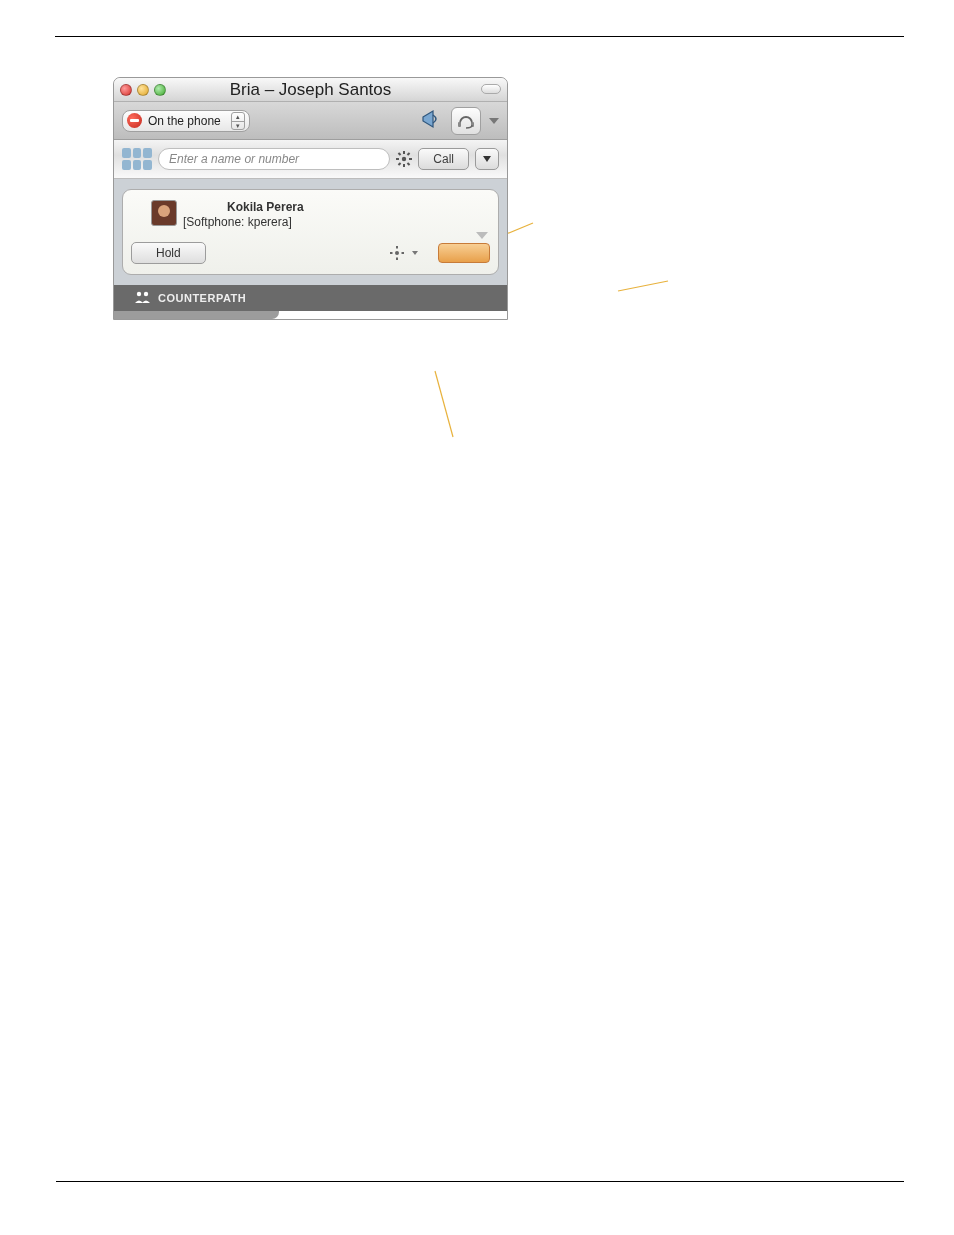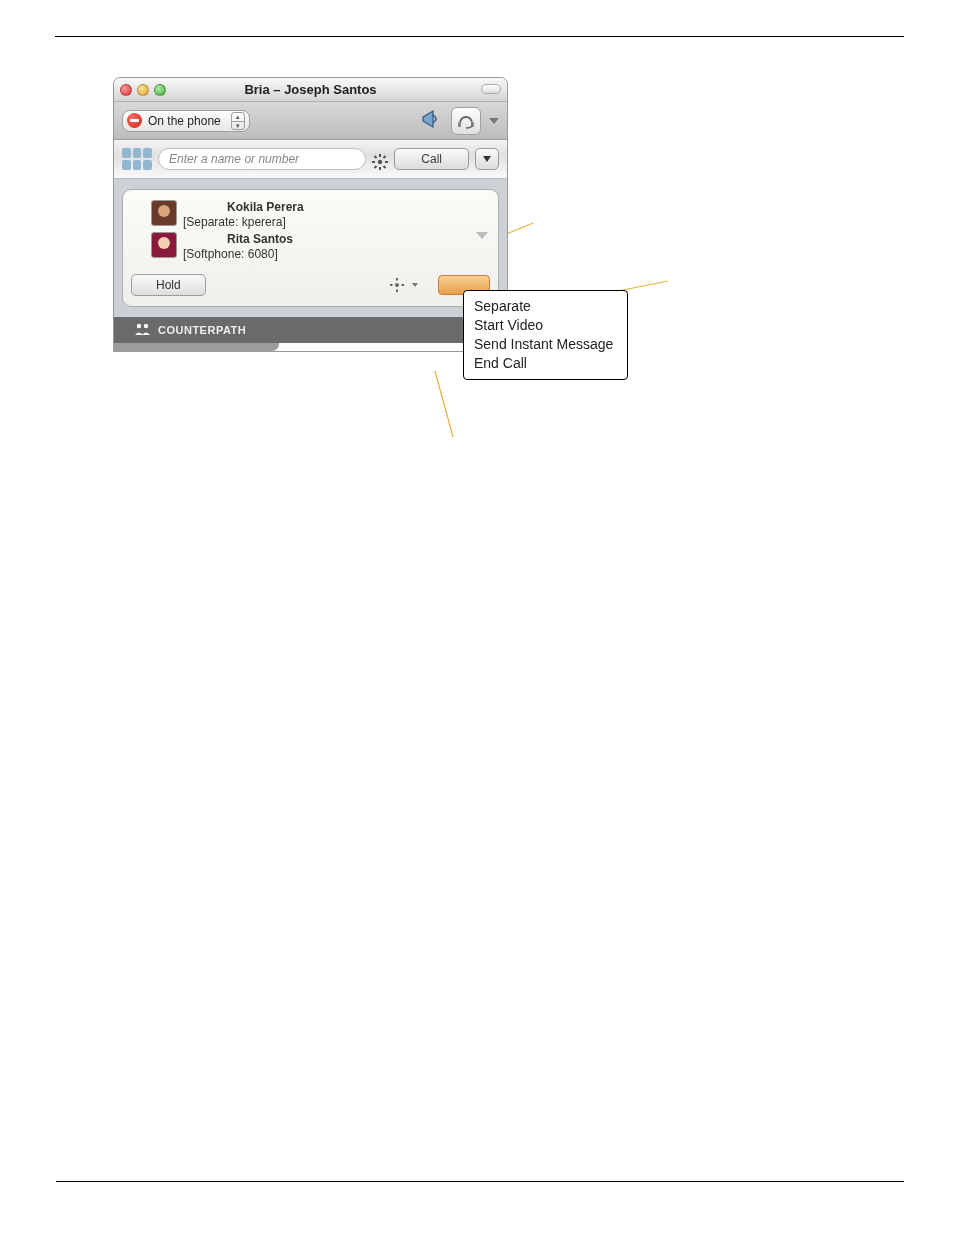--- a/index.html
+++ b/index.html
@@ -60,24 +60,23 @@
     border-radius: 50%;
     border: 1px solid rgba(0,0,0,0.25);
   }
   .dot-red { background: radial-gradient(circle at 35% 35%, #ff9a9a, #d6302a); }
   .dot-yellow { background: radial-gradient(circle at 35% 35%, #ffe29a, #e1a728); }
   .dot-green { background: radial-gradient(circle at 35% 35%, #b0ecae, #3fa92c); }
   .title-text {
     position: absolute;
     left: 0; right: 0;
     text-align: center;
-    font-size: 13px;
+    font-size: 17px;
     color: #222;
     pointer-events: none;
-    font-weight: bold;
   }
   .pill {
     position:absolute;
     right:6px; top:6px;
     width:20px; height:10px;
     border:1px solid #aaa;
     border-radius:6px;
     background: linear-gradient(#fff,#ddd);
   }
   
@@ -133,21 +132,21 @@
     border:1px solid #a0a0a0;
     border-radius:6px;
     background:linear-gradient(#fdfdfd,#e0e0e0);
     display:flex;align-items:center;justify-content:center;
   }
   
   .dialrow {
     background: linear-gradient(#f4f4f4,#e0e0e0 40%, #f9f9f9);
     border-bottom:1px solid #bcbcbc;
     padding:8px 8px;
-    display:flex;align-items:flex-end;gap:6px;
+    display:flex;align-items:center;gap:6px;
   }
   .dialpad-icon {
     width:30px;height:22px;
     display:grid;grid-template-columns:repeat(3,1fr);grid-template-rows:repeat(2,1fr);
     gap:2px;
   }
   .dialpad-icon span{background:#93b6d1;border-radius:2px;}
   .name-input {
     flex:1;
     background:#fff;
@@ -162,21 +161,21 @@
   }
   .gear-icon{
     width:16px;height:16px;
     display:inline-block;
     color:#444;
   }
   .call-btn {
     background:linear-gradient(#fafafa,#dcdcdc);
     border:1px solid #9a9a9a;
     border-radius:5px;
-    height:22px; padding:0 26px;
+    height:22px; padding:0 14px;
     font-size:12px;
     display:flex;align-items:center;justify-content:center;
     color:#3e3e3e;
   }
   .call-drop {
     width:24px; height:22px;
     border:1px solid #9a9a9a; border-radius:5px;
     background:linear-gradient(#fafafa,#dcdcdc);
     display:flex;align-items:center;justify-content:center;
   }
@@ -370,28 +369,21 @@
         <div class="call-drop"></div>
       </div>
 
       <div class="call-area">
         <div class="call-card">
           <div class="participants">
             <div class="participant">
               <div class="avatar av1"></div>
               <div class="p-text">
                 <div class="name">Kokila Perera</div>
-                <div>[Separate: kperera]</div>
-              </div>
-            </div>
-            <div class="participant">
-              <div class="avatar av2"></div>
-              <div class="p-text">
-                <div class="name">Rita Santos</div>
-                <div>[Softphone: 6080]</div>
+                <div>[Softphone: kperera]</div>
               </div>
             </div>
           </div>
           <div class="tri-toggle"></div>
           <div class="card-bottom">
             <div class="hold-btn">Hold</div>
             <div class="spacer"></div>
             <span class="gear-small">
               <svg width="14" height="14" viewBox="0 0 14 14">
                   <circle cx="7" cy="7" r="2" fill="#666"></circle>
@@ -417,22 +409,16 @@
               <circle cx="12" cy="4" r="2.2" fill="#fff"></circle>
               <path d="M1 13 Q5 8 9 13" fill="#fff"></path>
               <path d="M8 13 Q12 8 16 13" fill="#fff"></path>
             </svg>
         </span>
         <span class="brand-text">COUNTERPATH</span>
       </div>
       <div class="footerbar-tab"></div>
     </div>
 
-    <div class="context-menu">
-      <div>Separate</div>
-      <div>Start Video</div>
-      <div>Send Instant Message</div>
-      <div>End Call</div>
-    </div>
   </div>
 
   <hr class="rule-bottom">
 </div>
 
 </body></html>

